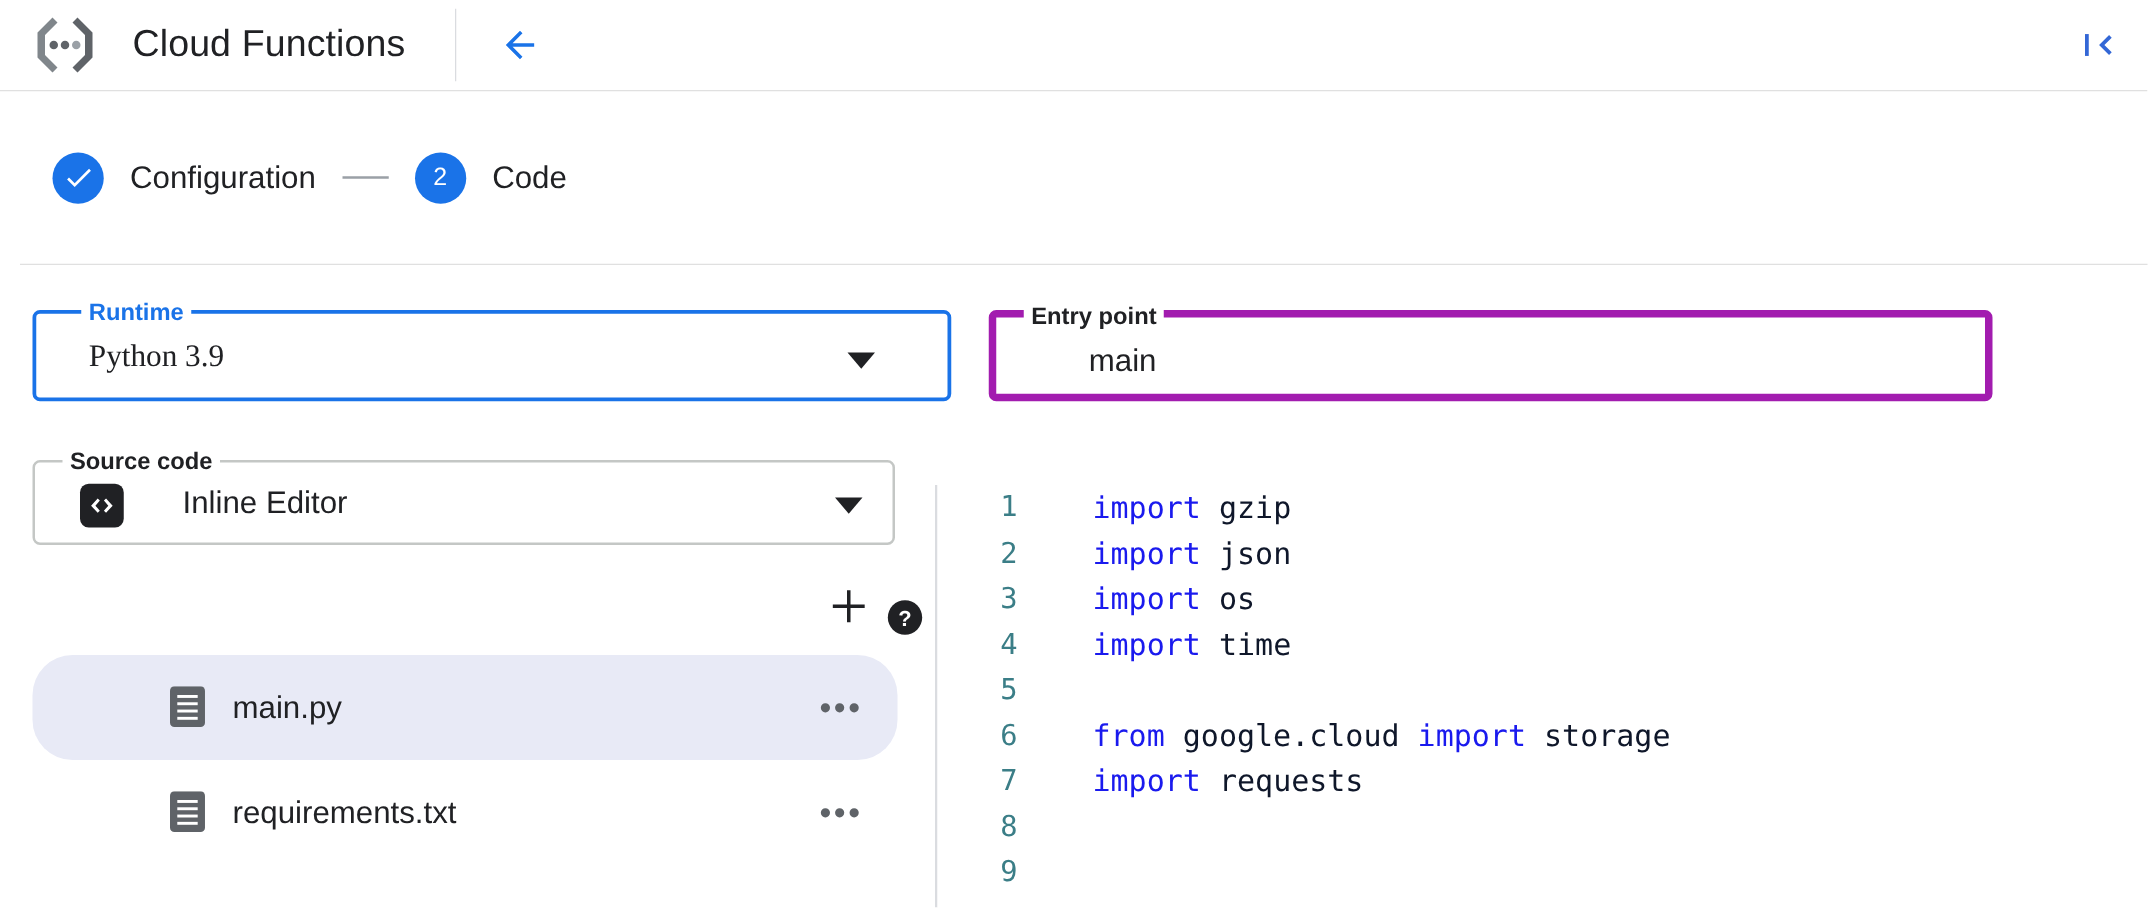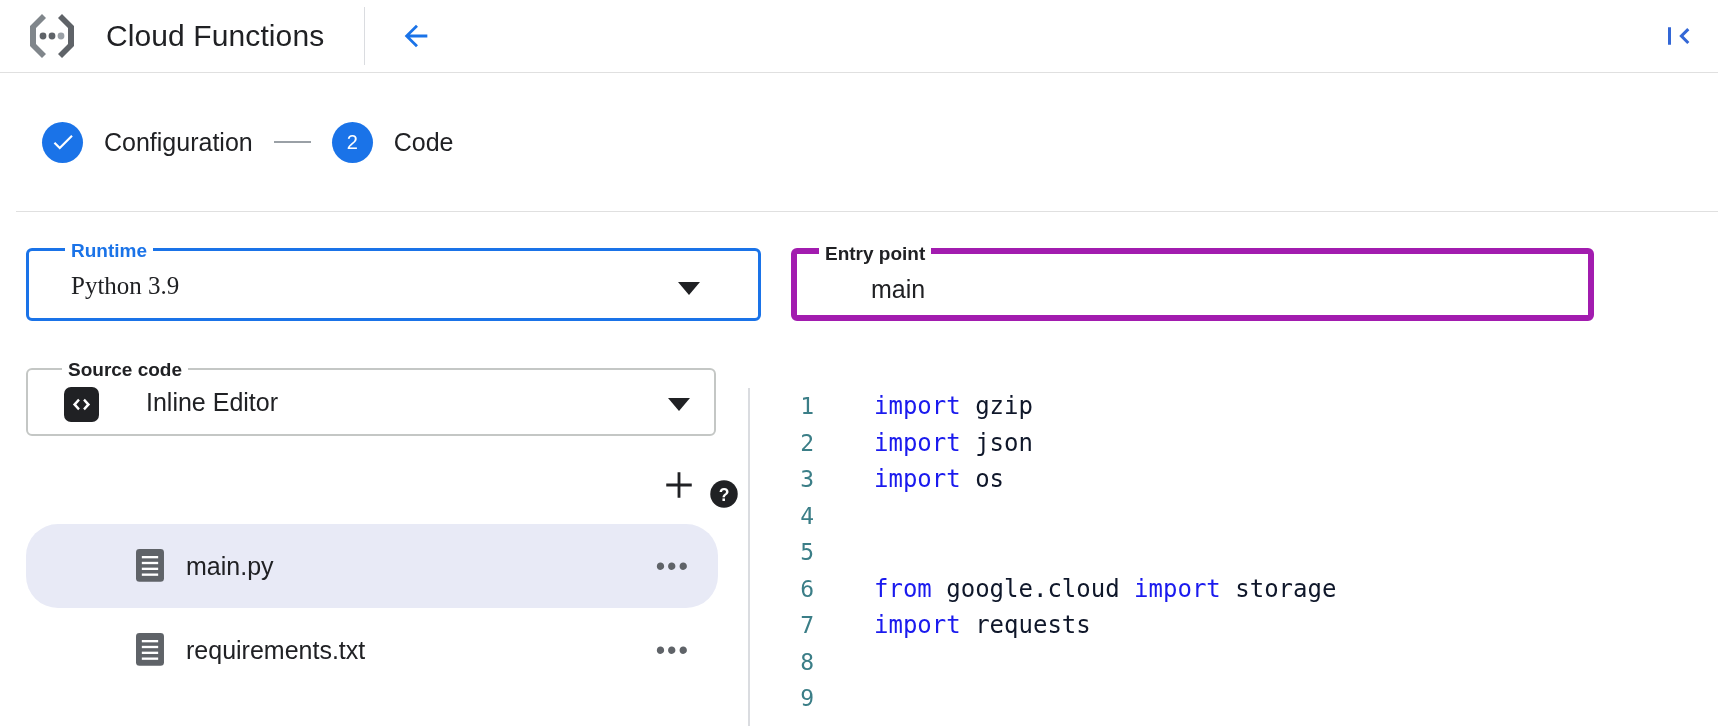--- a/index.html
+++ b/index.html
@@ -82,21 +82,21 @@
     border: 6px solid #a21caf;
   }
   #entry-field .field-label { left: 22px; color: #202124; font-weight: 700; }
   #entry-field .field-value { left: 26px; top: 21px; margin-left: 48px; }
 
   
   #source-field {
     left: 26px; top: 156px; width: 690px; height: 68px;
     border: 2px solid #c4c7c5;
   }
-  #source-field .field-label { left: 22px; color: #202124; font-weight: 700; margin-left: 12px; }
+  #source-field .field-label { left: 22px; color: #202124; font-weight: 700; }
   #source-field .field-value { left: 118px; top: 18px; }
 
   .dropdown-caret {
     position: absolute; width: 0; height: 0;
     border-left: 11px solid transparent; border-right: 11px solid transparent;
     border-top: 13px solid #202124; cursor: pointer;
   }
   .help-icon {
     position: absolute; width: 30px; height: 30px; cursor: pointer; display:block;
   }
@@ -292,20 +292,21 @@
     <div class="code-line">
       <span class="gutter">2</span>
       <span class="code-text"><span class="kw">import</span><span class="pl"> json</span></span>
     </div>
     <div class="code-line">
       <span class="gutter">3</span>
       <span class="code-text"><span class="kw">import</span><span class="pl"> os</span></span>
     </div>
     <div class="code-line">
       <span class="gutter">4</span>
+      <span class="code-text"><span class="kw">import</span><span class="pl"> time</span></span>
     </div>
     <div class="code-line">
       <span class="gutter">5</span>
       <span class="code-text"></span>
     </div>
     <div class="code-line">
       <span class="gutter">6</span>
       <span class="code-text"><span class="kw">from</span><span class="pl"> google.cloud </span><span class="kw">import</span><span class="pl"> storage</span></span>
     </div>
     <div class="code-line">

